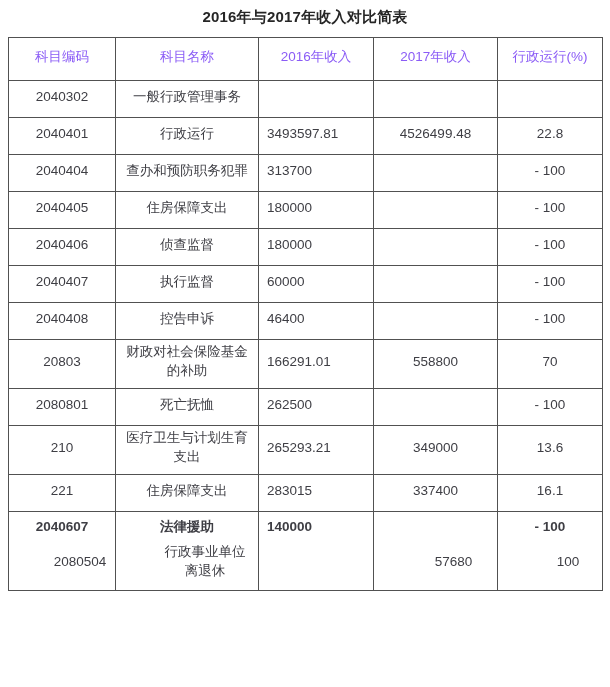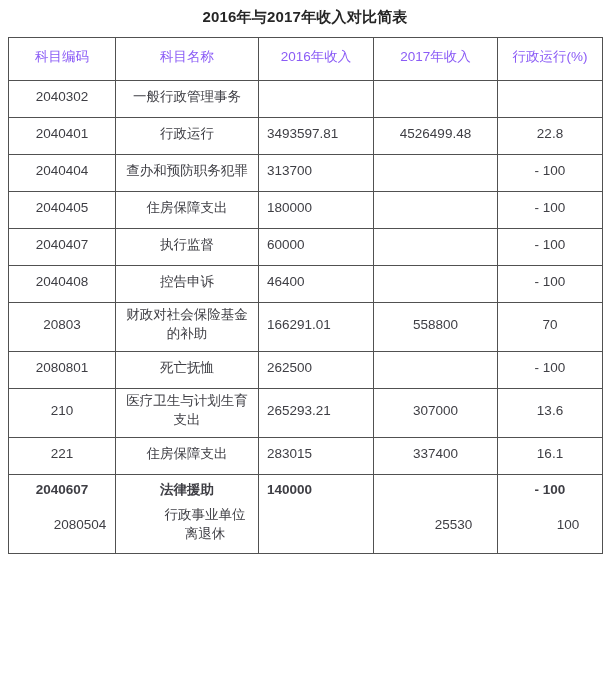--- a/index.html
+++ b/index.html
@@ -109,20 +109,27 @@
     <td class="t-center">- 100</td>
   </tr>
         <tr>
     <td class="t-center">2040405</td>
     <td class="t-center">住房保障支出</td>
     <td class="t-left">180000</td>
     <td class="t-center"></td>
     <td class="t-center">- 100</td>
   </tr>
         <tr>
+    <td class="t-center">2040406</td>
+    <td class="t-center">侦查监督</td>
+    <td class="t-left">180000</td>
+    <td class="t-center"></td>
+    <td class="t-center">- 100</td>
+  </tr>
+        <tr>
     <td class="t-center">2040407</td>
     <td class="t-center">执行监督</td>
     <td class="t-left">60000</td>
     <td class="t-center"></td>
     <td class="t-center">- 100</td>
   </tr>
         <tr>
     <td class="t-center">2040408</td>
     <td class="t-center">控告申诉</td>
     <td class="t-left">46400</td>
@@ -140,39 +147,39 @@
     <td class="t-center">2080801</td>
     <td class="t-center">死亡抚恤</td>
     <td class="t-left">262500</td>
     <td class="t-center"></td>
     <td class="t-center">- 100</td>
   </tr>
         <tr>
     <td class="t-center">210</td>
     <td class="t-center">医疗卫生与计划生育支出</td>
     <td class="t-left">265293.21</td>
-    <td class="t-center">307000</td>
+    <td class="t-center">349000</td>
     <td class="t-center">13.6</td>
   </tr>
         <tr>
     <td class="t-center">221</td>
     <td class="t-center">住房保障支出</td>
     <td class="t-left">283015</td>
     <td class="t-center">337400</td>
     <td class="t-center">16.1</td>
   </tr>
         <tr class="merge-top">
     <td class="t-center">2040607</td>
     <td class="t-center">法律援助</td>
     <td class="t-left">140000</td>
     <td class="t-center"></td>
     <td class="t-center">- 100</td>
   </tr>
         <tr class="merge-bottom">
     <td class="t-center">2080504</td>
     <td class="t-center">行政事业单位离退休</td>
     <td class="t-left"></td>
-    <td class="t-center">25530</td>
+    <td class="t-center">57680</td>
     <td class="t-center">100</td>
   </tr>
       </tbody>
   </table>
 </div>
 
 </body></html>

